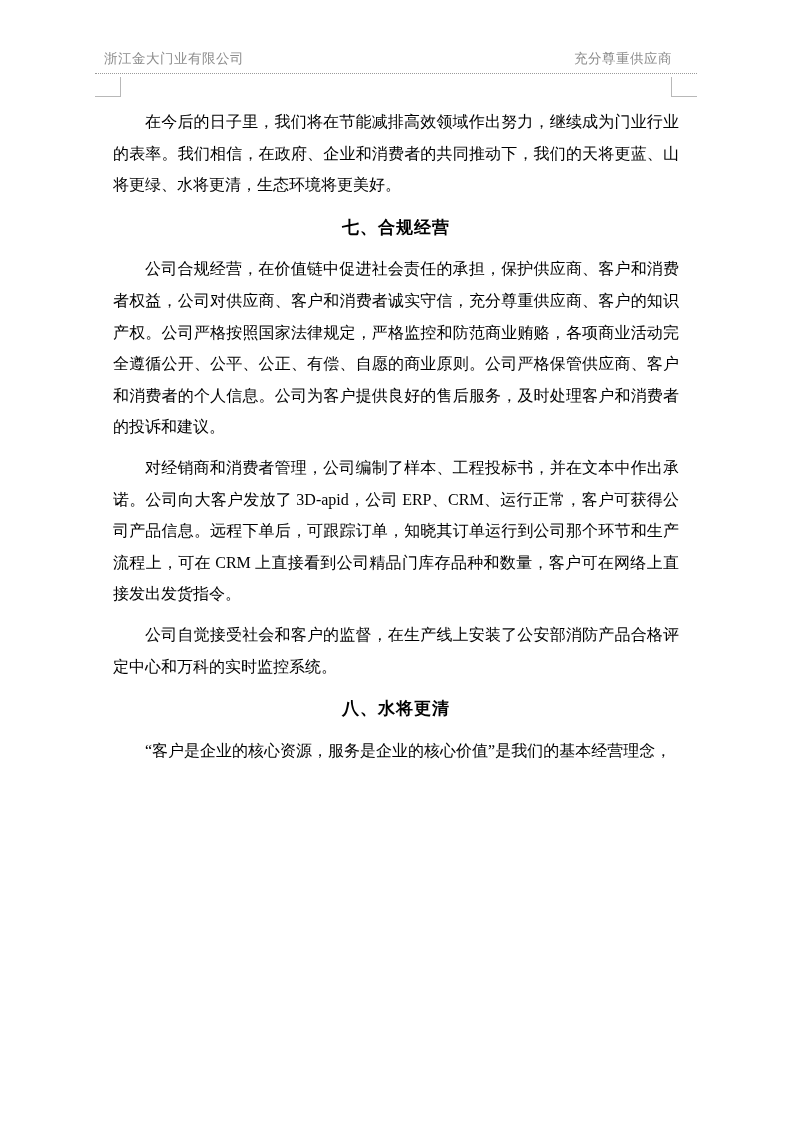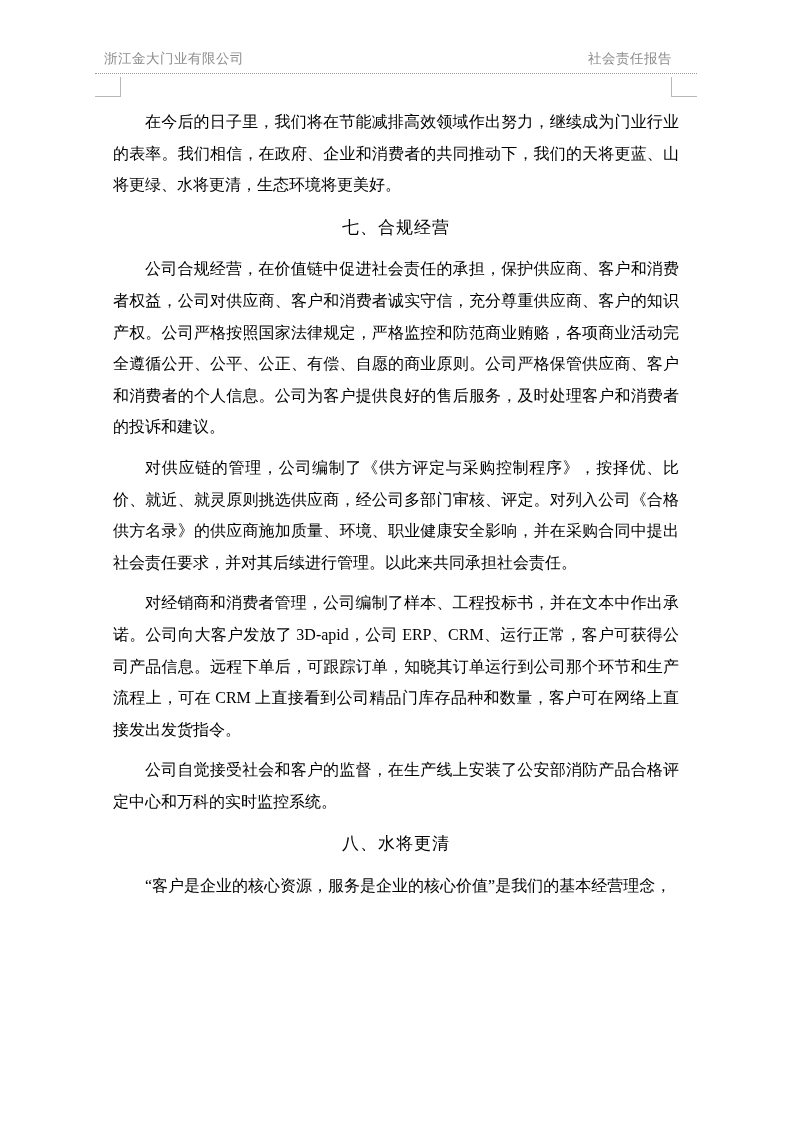--- a/index.html
+++ b/index.html
@@ -48,21 +48,21 @@
     line-height:31.6px;
     text-align:justify;
   }
   .content p {
     margin:9px;
     text-indent:2em;
   }
   .content h2 {
     margin:11px 0 10px 0;
     font-size:17px;
-    font-weight:normal;
+    font-weight:bold;
     text-align:center;
     line-height:31.6px;
     letter-spacing:1px;
   }
 
   
   .footer {
     position:absolute;
     left:0; top:1038px;
     width:791px;
@@ -72,33 +72,32 @@
     font-family:"Liberation Serif","DejaVu Serif",serif;
   }
 </style>
 </head>
 <body>
 
 <div class="page">
 
   <div class="header">
     <span>浙江金大门业有限公司</span>
-    <span>社会责任报告</span>
+    <span>充分尊重供应商</span>
   </div>
 
   <div class="crop crop-tl"></div>
   <div class="crop crop-tr"></div>
   <div class="crop crop-bl"></div>
   <div class="crop crop-br"></div>
 
   <div class="content">
     <p>在今后的日子里，我们将在节能减排高效领域作出努力，继续成为门业行业的表率。我们相信，在政府、企业和消费者的共同推动下，我们的天将更蓝、山将更绿、水将更清，生态环境将更美好。</p>
     <h2>七、合规经营</h2>
     <p>公司合规经营，在价值链中促进社会责任的承担，保护供应商、客户和消费者权益，公司对供应商、客户和消费者诚实守信，充分尊重供应商、客户的知识产权。公司严格按照国家法律规定，严格监控和防范商业贿赂，各项商业活动完全遵循公开、公平、公正、有偿、自愿的商业原则。公司严格保管供应商、客户和消费者的个人信息。公司为客户提供良好的售后服务，及时处理客户和消费者的投诉和建议。</p>
-    <p>对供应链的管理，公司编制了《供方评定与采购控制程序》，按择优、比价、就近、就灵原则挑选供应商，经公司多部门审核、评定。对列入公司《合格供方名录》的供应商施加质量、环境、职业健康安全影响，并在采购合同中提出社会责任要求，并对其后续进行管理。以此来共同承担社会责任。</p>
     <p>对经销商和消费者管理，公司编制了样本、工程投标书，并在文本中作出承诺。公司向大客户发放了 3D-apid，公司 ERP、CRM、运行正常，客户可获得公司产品信息。远程下单后，可跟踪订单，知晓其订单运行到公司那个环节和生产流程上，可在 CRM 上直接看到公司精品门库存品种和数量，客户可在网络上直接发出发货指令。</p>
     <p>公司自觉接受社会和客户的监督，在生产线上安装了公安部消防产品合格评定中心和万科的实时监控系统。</p>
     <h2>八、水将更清</h2>
     <p>“客户是企业的核心资源，服务是企业的核心价值”是我们的基本经营理念，</p>
   </div>
 
   <div class="footer">
     <span>12</span>
   </div>
 

